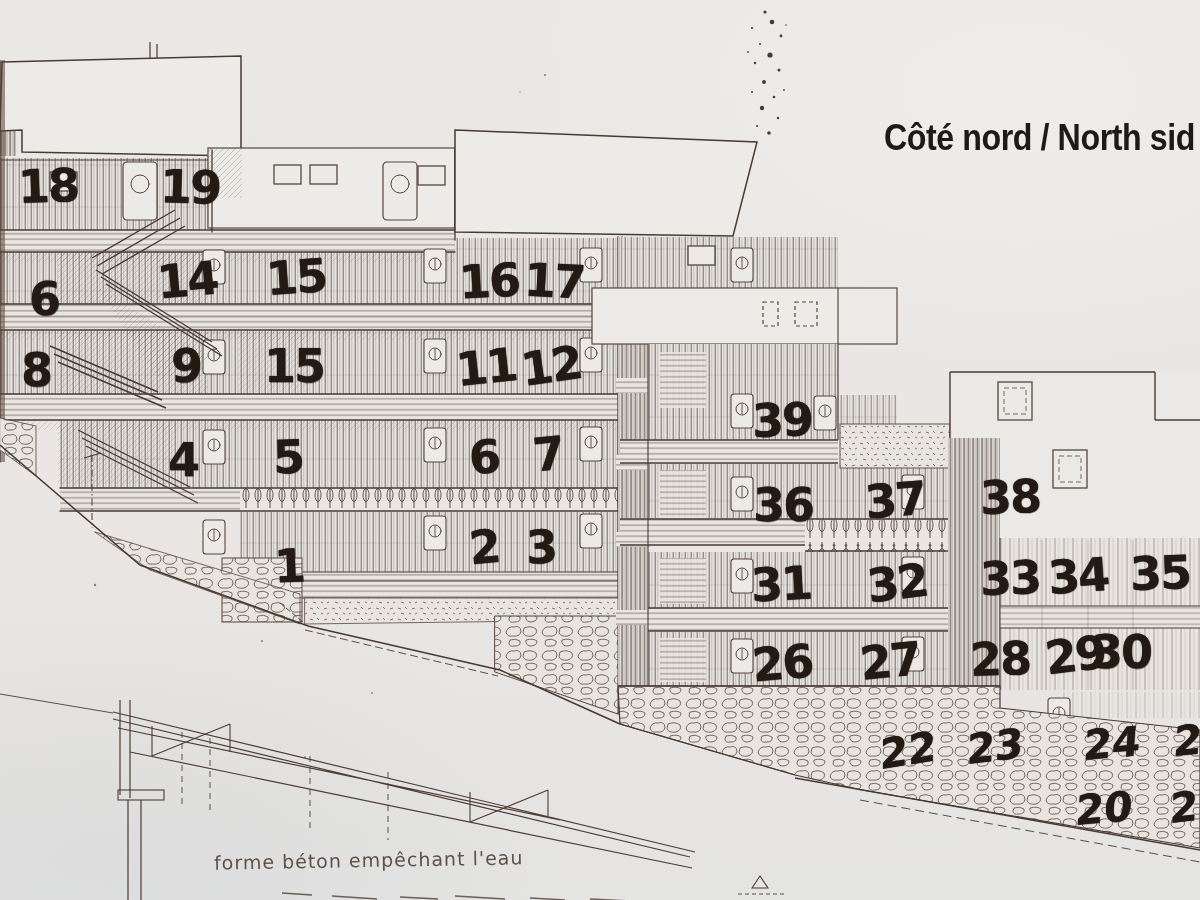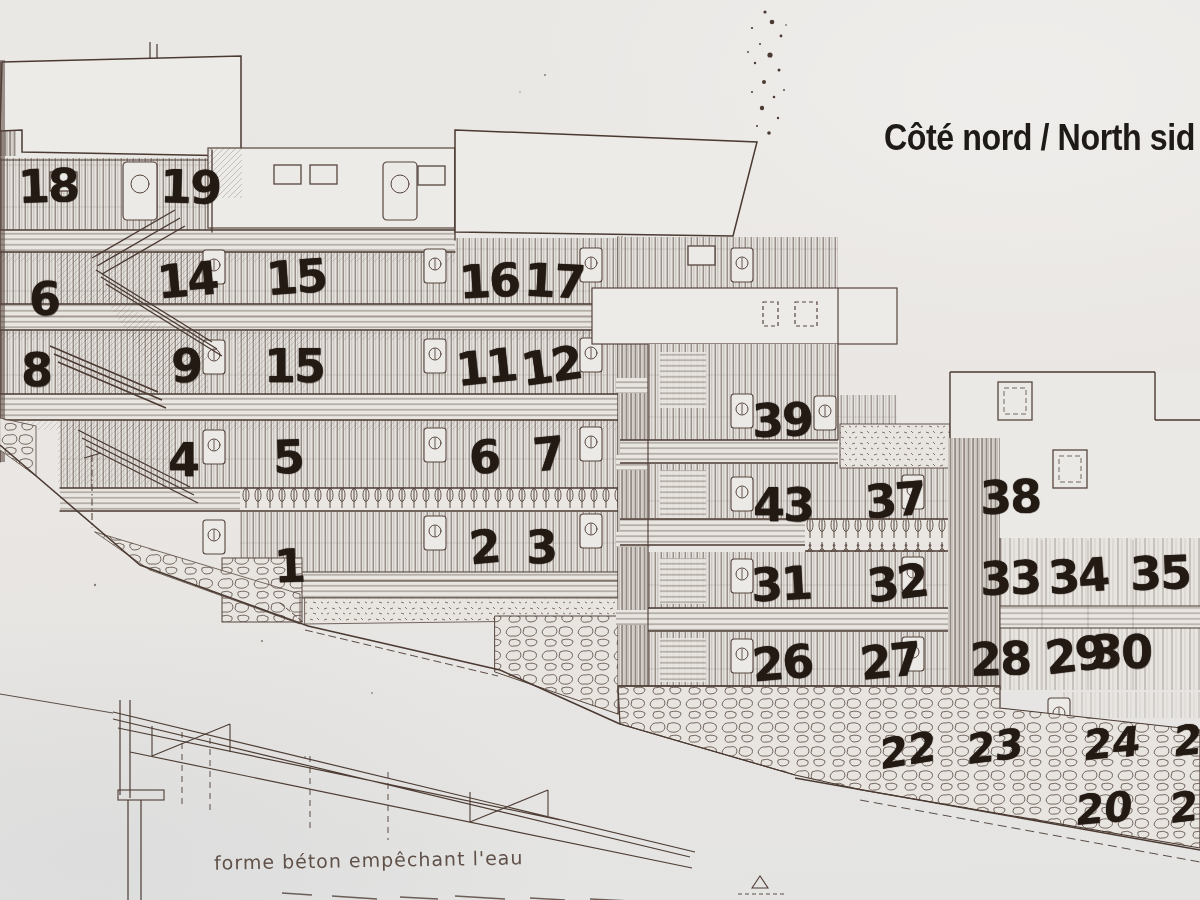--- a/index.html
+++ b/index.html
@@ -334,21 +334,21 @@
   <span class="unit" style="left:288px;top:457px;--r:-2deg">5</span>
   <span class="unit" style="left:484px;top:457px;--r:-3deg">6</span>
   <span class="unit" style="left:548px;top:454px;--r:-6deg">7</span>
 
   <span class="unit" style="left:289px;top:566px;--r:-2deg">1</span>
   <span class="unit" style="left:484px;top:547px;--r:-5deg">2</span>
   <span class="unit" style="left:541px;top:547px;--r:-2deg">3</span>
 
   <span class="unit" style="left:782px;top:420px;--r:-2deg">39</span>
 
-  <span class="unit" style="left:783px;top:505px;--r:0deg">43</span>
+  <span class="unit" style="left:783px;top:505px;--r:0deg">36</span>
   <span class="unit" style="left:895px;top:500px;--r:-5deg">37</span>
   <span class="unit" style="left:1010px;top:497px;--r:-2deg">38</span>
 
   <span class="unit" style="left:781px;top:584px;--r:-3deg">31</span>
   <span class="unit" style="left:897px;top:583px;--r:-7deg">32</span>
   <span class="unit" style="left:1010px;top:578px;--r:-2deg">33</span>
   <span class="unit" style="left:1078px;top:576px;--r:-4deg">34</span>
   <span class="unit" style="left:1160px;top:573px;--r:-2deg">35</span>
 
   <span class="unit" style="left:782px;top:663px;--r:-5deg">26</span>

